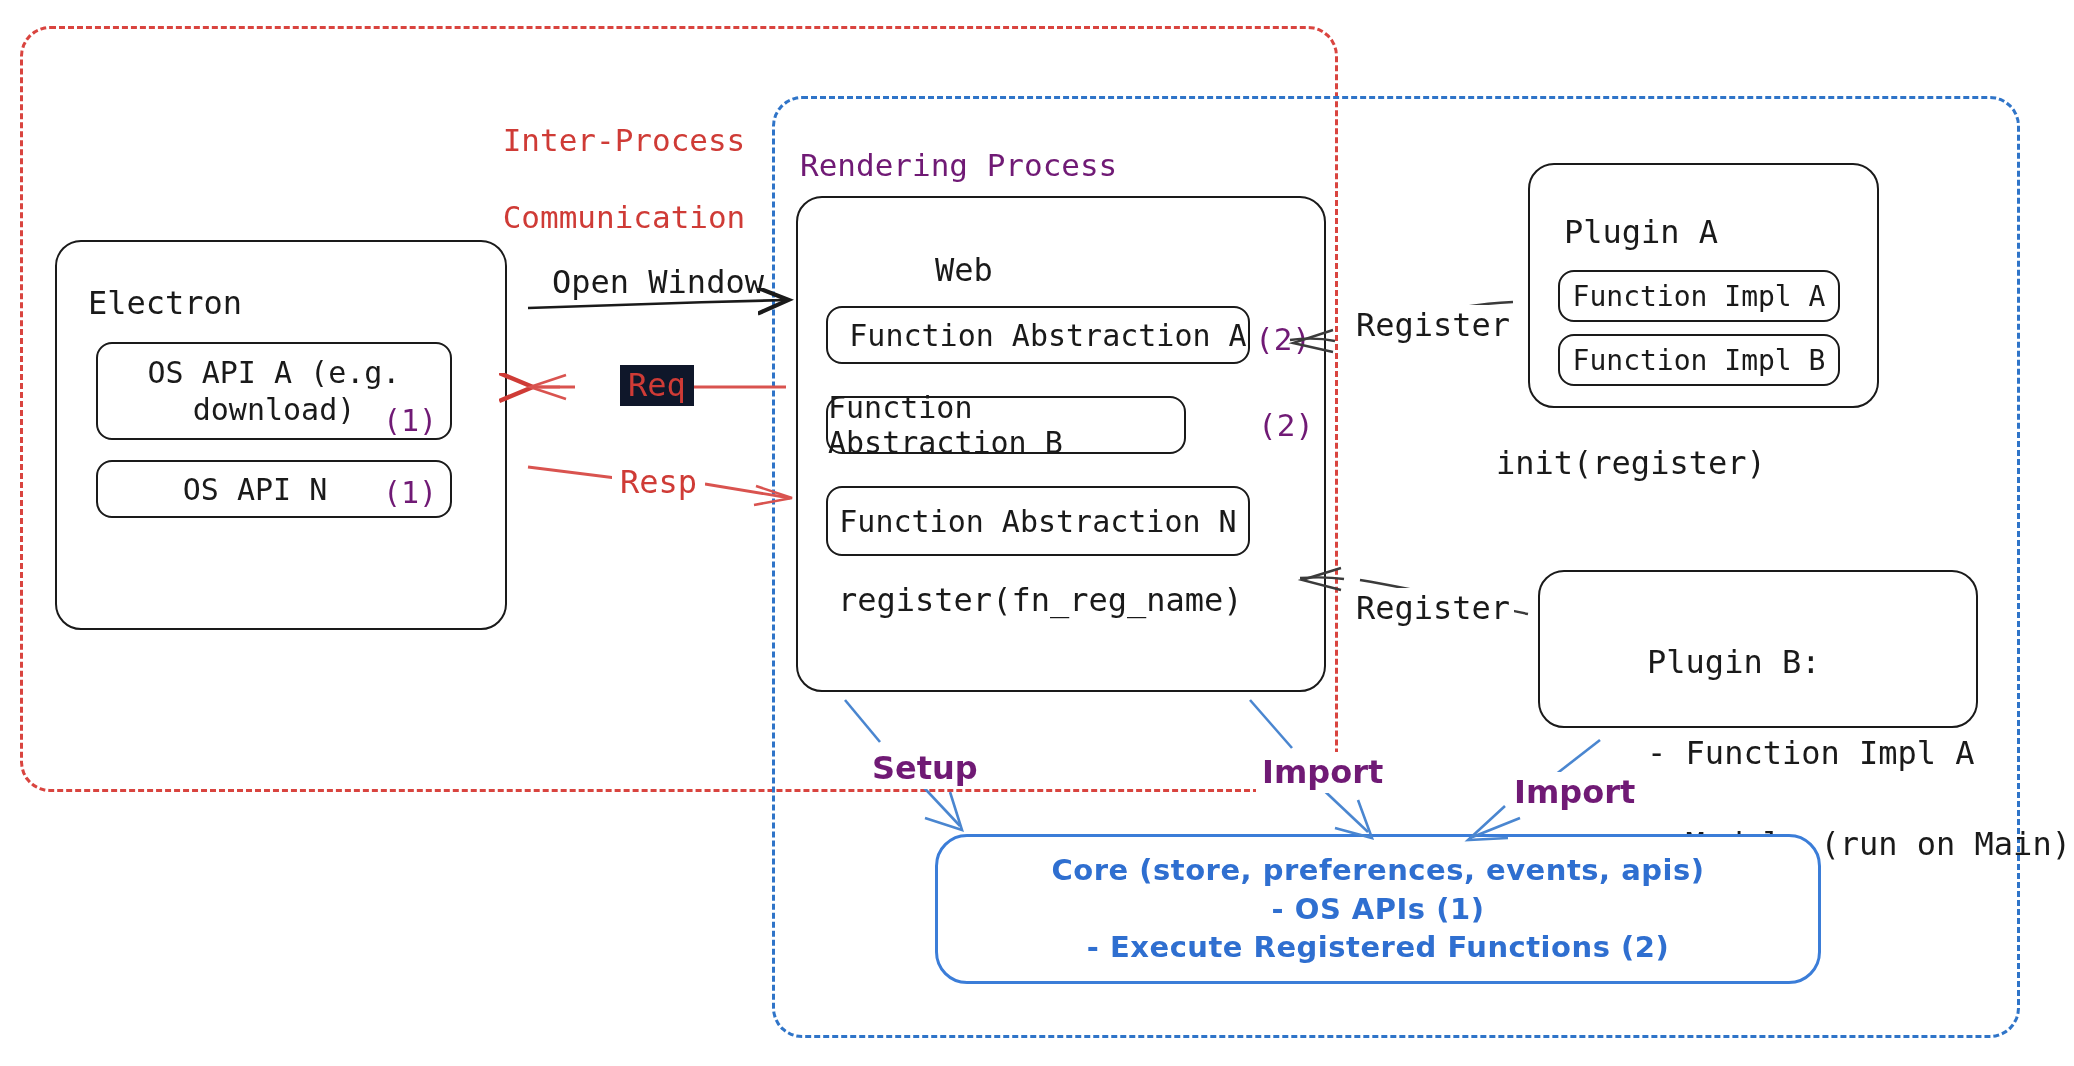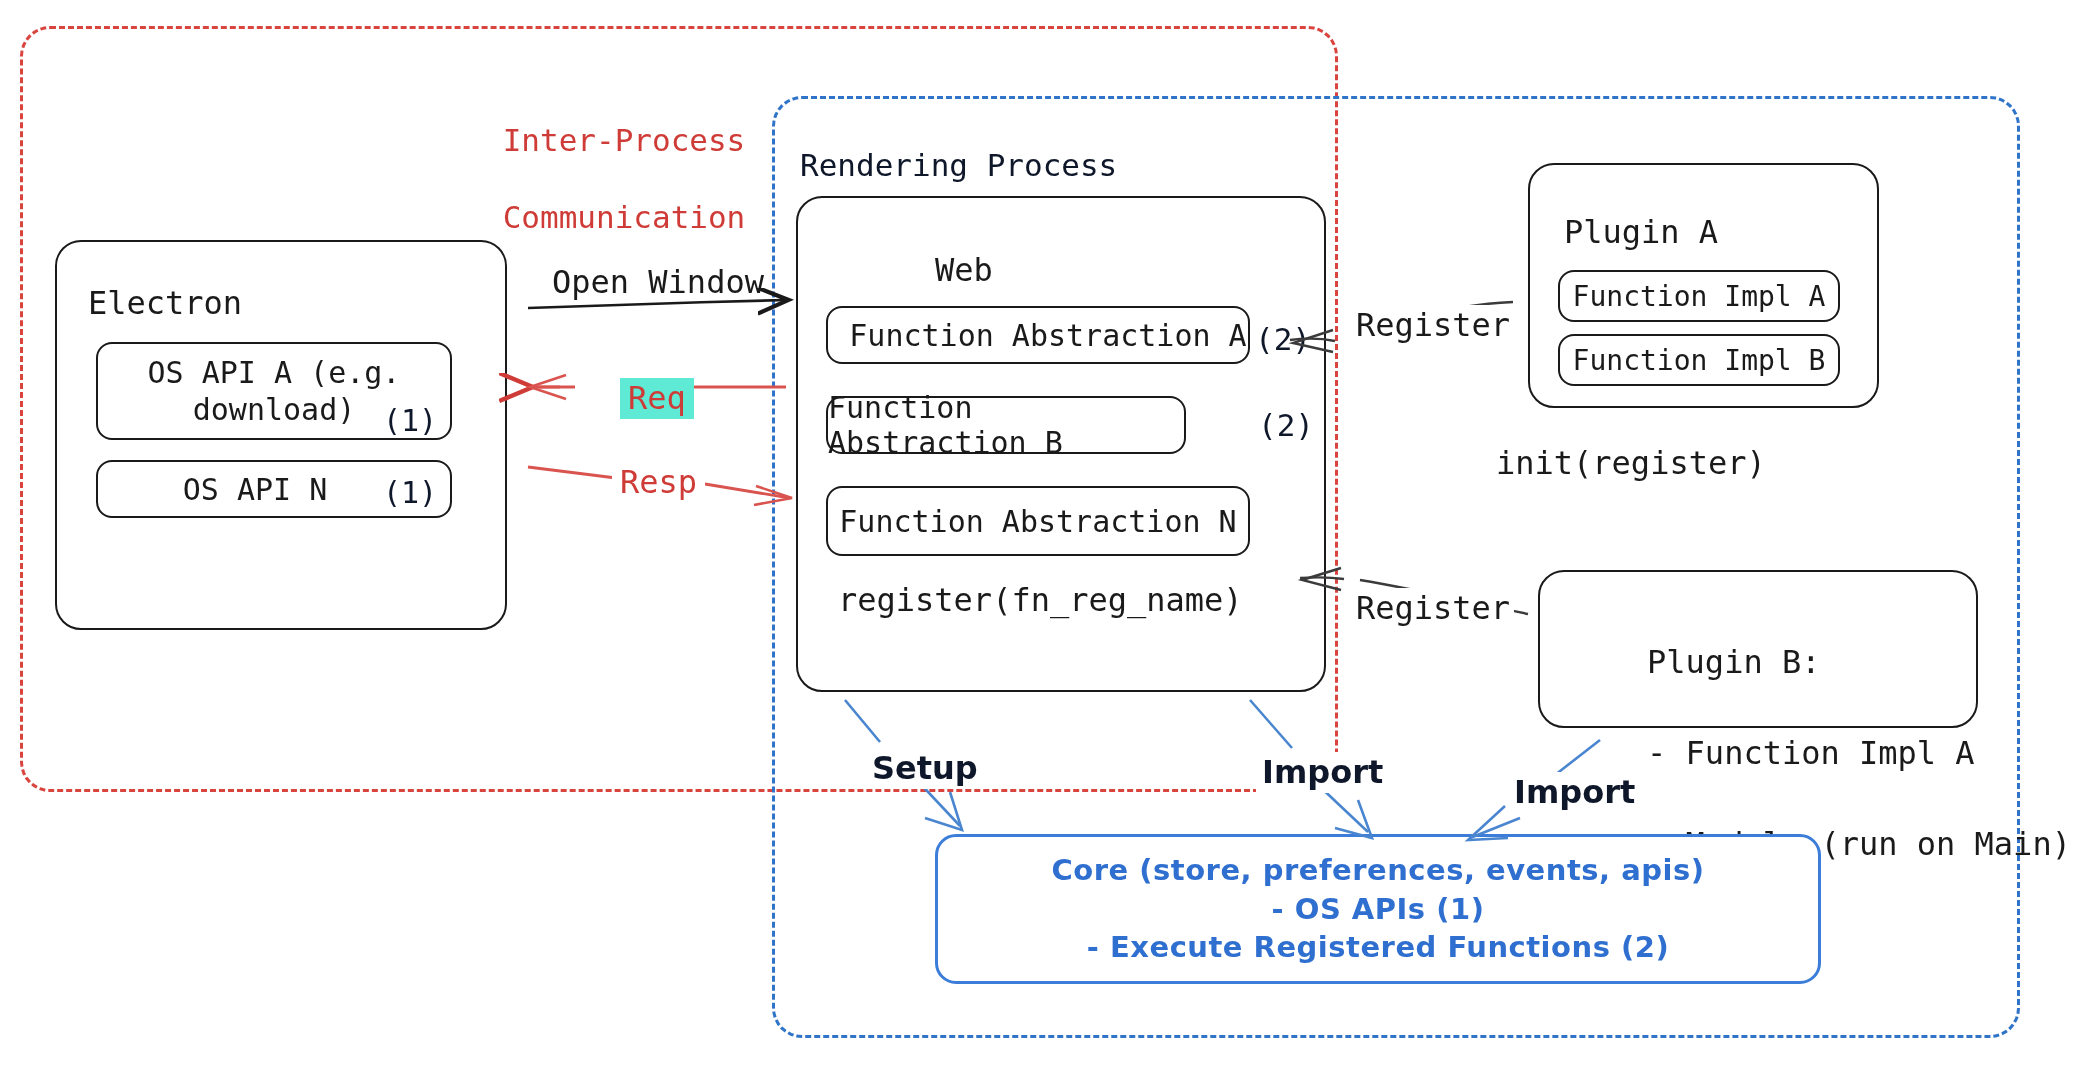--- a/index.html
+++ b/index.html
@@ -35,30 +35,30 @@
   .dashed-blue{
     border:3px dashed #2f74c8;
     border-radius:30px;
     background:transparent;
   }
 
   .lbl{position:absolute;white-space:pre;line-height:1.28;}
 
   .t-black{color:#1a1a1a;}
   .t-red{color:#cf3b36;}
-  .t-blue{color:#0f172a;}
+  .t-blue{color:#701a75;}
 
   .f28{font-size:28px;}
   .f30{font-size:30px;}
   .f31{font-size:31px;}
   .f32{font-size:32px;}
 
   .core-box{
     border:3px solid #3b7dd8;
-    border-radius:21px;
+    border-radius:32px;
     background:#ffffff;
     display:flex;flex-direction:column;align-items:center;justify-content:center;
   }
   .core-line{
     color:#2f6fd0;
     font-family:"DejaVu Sans","Liberation Sans",sans-serif;
     font-weight:bold;
     font-size:29px;
     letter-spacing:.5px;
     line-height:1.33;
@@ -185,21 +185,21 @@
     <path d="M1315,782 L1368,832" fill="none" stroke="#4a86d0" stroke-width="2.6"></path>
     <path d="M1335,828 L1372,838 L1358,800" fill="none" stroke="#4a86d0" stroke-width="2.6"></path>
 
     <path d="M1600,740 L1555,775" fill="none" stroke="#4a86d0" stroke-width="2.6"></path>
     <path d="M1520,818 L1470,838" fill="none" stroke="#4a86d0" stroke-width="2.6"></path>
     <path d="M1505,806 L1468,840 L1508,838" fill="none" stroke="#4a86d0" stroke-width="2.6"></path>
   </svg>
 
   <div class="lbl t-black f32" style="left:552px;top:262px;">Open Window</div>
 
-  <div class="lbl t-red f32" style="left:620px;top:378px;background:#5eead4;padding:0 8px;">Req</div>
+  <div class="lbl t-red f32" style="left:620px;top:365px;background:#0f172a;padding:0 8px;">Req</div>
 
   <div class="lbl t-red f32" style="left:612px;top:462px;background:#fff;padding:0 8px;">Resp</div>
 
   <div class="lbl t-black f32" style="left:1352px;top:305px;background:#fff;padding:0 4px;">Register</div>
 
   <div class="lbl t-black f32" style="left:1352px;top:588px;background:#fff;padding:0 4px;">Register</div>
 
   <div class="lbl t-blue f32" style="left:866px;top:748px;background:#fff;padding:0 6px;font-family:'DejaVu Sans','Liberation Sans',sans-serif;font-weight:bold;">Setup</div>
 
   <div class="lbl t-blue f32" style="left:1256px;top:752px;background:#fff;padding:0 6px;font-family:'DejaVu Sans','Liberation Sans',sans-serif;font-weight:bold;">Import</div>

